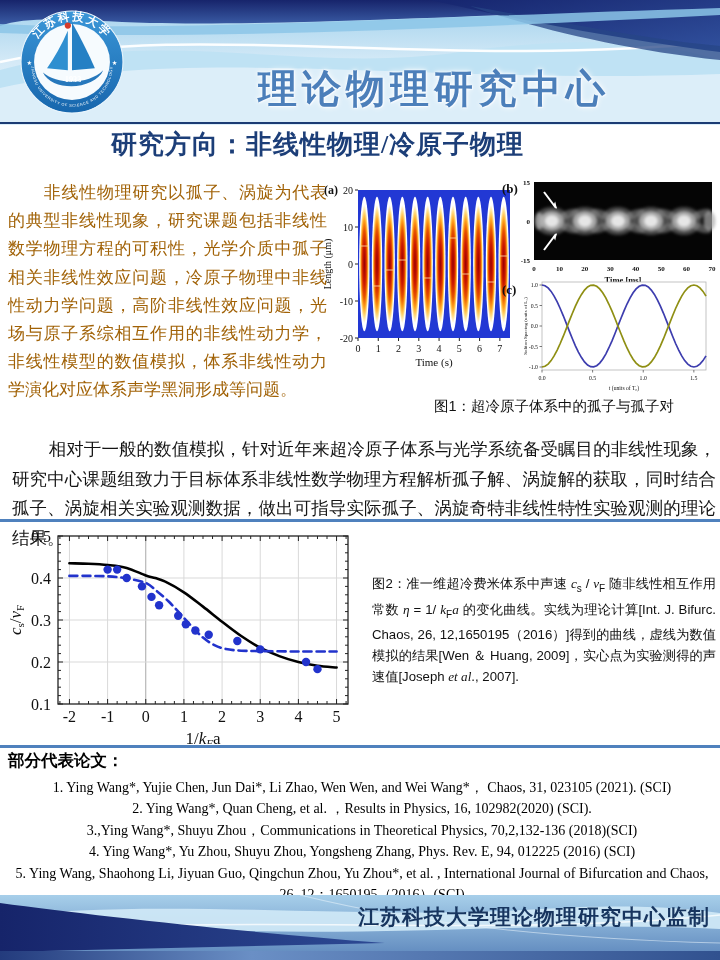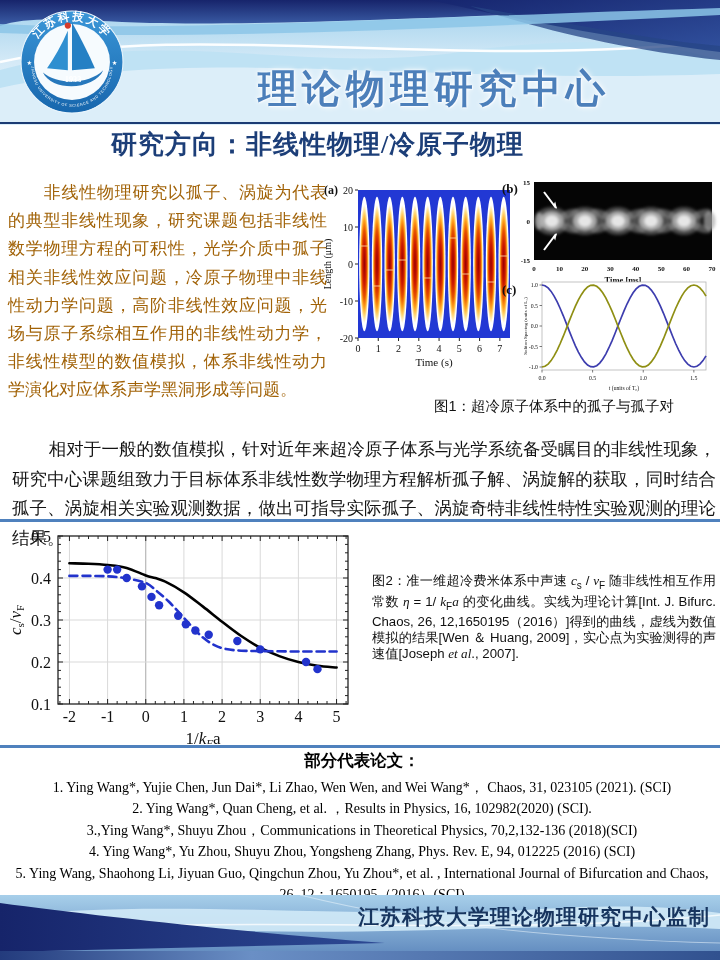--- a/index.html
+++ b/index.html
@@ -24,27 +24,27 @@
   .fig1b{left:176px;top:0px;}
   .fig1c{left:180px;top:98px;}
   .fig1-caption{left:34px;top:221px;width:400px;text-align:center;font-size:14.5px;color:#111;}
   
   .approach-par{left:8px;top:431px;width:704px;margin:4px;font-size:17.5px;line-height:29.5px;
     text-align:justify;text-indent:2.1em;color:#141414;}
   .blue-rule{border:none;height:3px;background:#4f81bd;margin:0;width:720px;left:0;}
   .rule1{top:519px;} .rule2{top:745px;}
   
   .fig2-svg{left:6px;top:528px;}
-  .fig2-caption{left:372px;top:573px;width:344px;font-size:13.2px;line-height:16px;
+  .fig2-caption{left:372px;top:573px;width:344px;font-size:13.2px;line-height:21px;
     color:#101010;text-align:justify;}
   .fig2-caption i{font-family:"Liberation Serif","DejaVu Serif",serif;}
   .fig2-caption sub{font-size:10px;}
   
   .papers{left:8px;top:750px;width:708px;}
-  .papers h3{margin:0 0 5px 0;font-size:16.5px;color:#000;text-align:center;}
+  .papers h3{margin:0 0 5px 0;font-size:16.5px;color:#000;}
   .papers ol{list-style:none;margin:0;padding:0;
     font-family:"Liberation Serif","DejaVu Serif",serif;font-size:14px;line-height:21.4px;color:#000;text-align:center;}
   .papers li{padding-left:20px;text-indent:-20px;}
   
   .footer-art{left:0;top:895px;width:720px;height:65px;}
   .footer-credit{right:10px;top:903px;font-family:"Liberation Serif","DejaVu Serif",serif;
     font-weight:bold;font-size:21px;color:#17355f;letter-spacing:1px;margin-left:15px;}
   svg text{user-select:none;}
 </style>
 </head>

